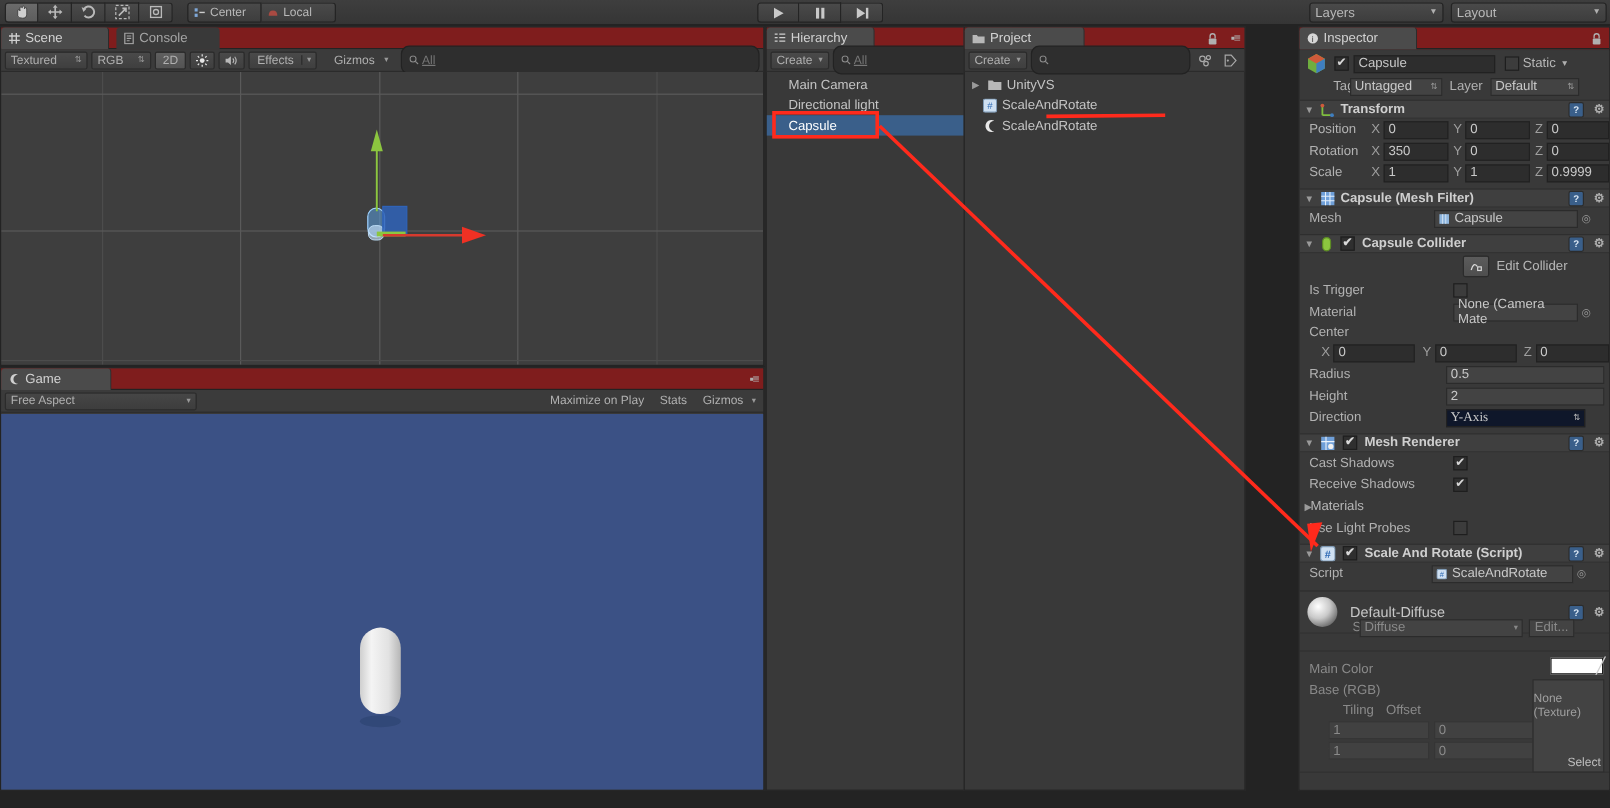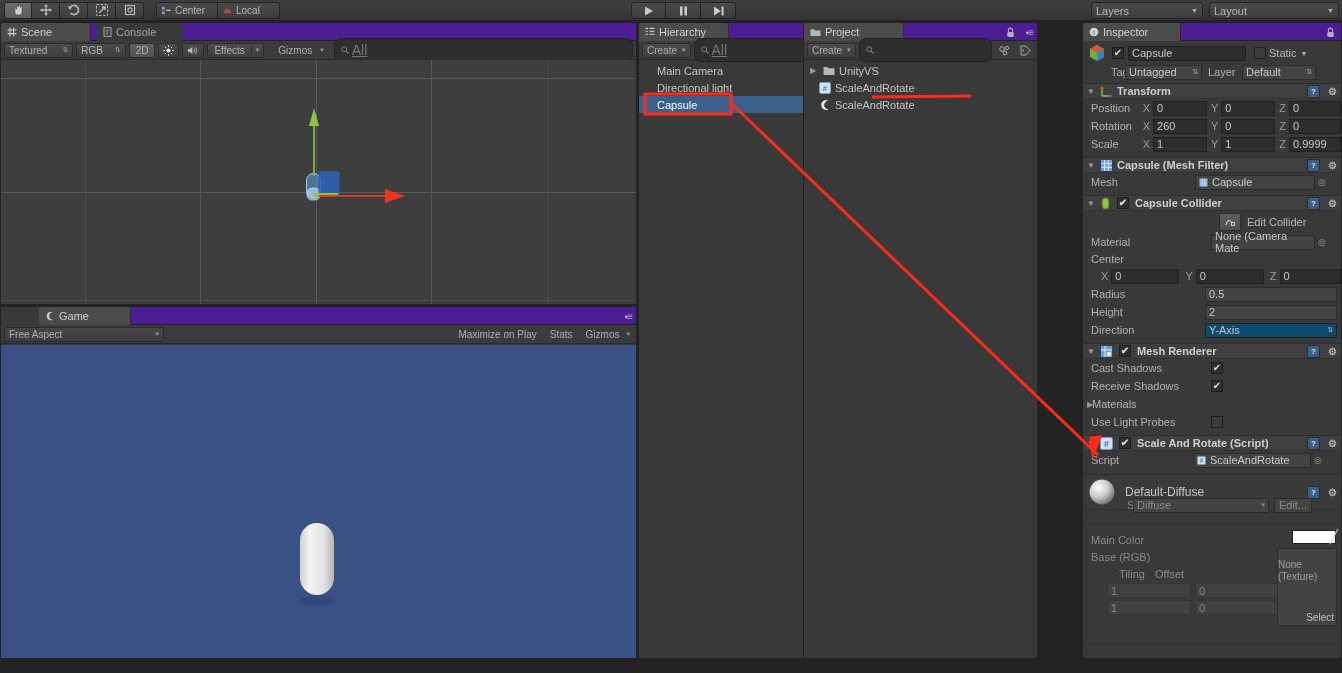--- a/index.html
+++ b/index.html
@@ -48,21 +48,21 @@
     height:17px; background:linear-gradient(#4a4a4a,#3d3d3d);
     border:1px solid #242424; border-radius:3px;
     display:flex; align-items:center; padding:0 4px;
     color:#b9b9b9; font-size:11px; position:relative;
   }
   .caret { margin-left:auto; font-size:7px; color:#b0b0b0; padding-left:8px; }
 
   
   .panel { position:absolute; background:#393939; border:1px solid #232323; }
   .tabbar {
-    height:18px; background:#4c1d95; position:relative;
+    height:18px; background:#7f1d1d; position:relative;
     border-bottom:1px solid #232323;
   }
   .tab {
     position:absolute; top:0; height:18px;
     display:flex; align-items:center; gap:4px;
     padding:0 9px 0 6px; font-size:11px; color:#a5a5a5;
     background:#3b3b3b;
     border-right:1px solid #2c2c2c;
     border-top-left-radius:3px; border-top-right-radius:3px;
   }
@@ -74,21 +74,21 @@
   .sbtn {
     height:15px; display:flex; align-items:center; padding:0 4px;
     font-size:10px; color:#b0b0b0;
     background:linear-gradient(#4a4a4a,#3f3f3f);
     border:1px solid #2b2b2b; border-radius:2px;
   }
   .sbtn.flat { background:transparent; border-color:transparent; }
   .searchfield {
     height:24px; background:#2e2e2e; border:1px solid #222;
     border-radius:7px; display:flex; align-items:center;
-    padding:0 6px; font-size:14px; color:#777;text-decoration:underline;
+    padding:0 6px; font-size:10px; color:#777;text-decoration:underline;
   }
   .hamburger { position:absolute; right:4px; top:4px; color:#b0b0b0; font-size:10px; letter-spacing:-1px;}
 
   
   #sceneview { position:absolute; inset:0; background:#3e3e3e; overflow:hidden; }
   .gridline { position:absolute; background:#4c4c4c; }
   .gridline.major { background:#5a5a5a; }
 
   
   #gamecanvas { position:absolute; background:#3b5185; }
@@ -303,21 +303,21 @@
 
         <rect x="33" y="93" width="24" height="4" fill="#8cc63f"></rect>
 
         <line x1="38" y1="96" x2="110" y2="96" stroke="#d63a2e" stroke-width="2"></line>
         <path d="M124 96 L104 89 V103 Z" fill="#ef3124"></path>
       </svg>
     </div>
   </div>
 </div>
 
-<div class="panel" style="left:0; top:306px; width:637px; height:353px;padding-left:38px;">
+<div class="panel" style="left:0; top:306px; width:637px; height:353px;">
   <div class="tabbar">
     <div class="tab sel" style="left:0; width:92px;">
       <svg width="10" height="10" viewBox="0 0 10 10">
         <path d="M8 1.2 A4.3 4.3 0 1 0 8 8.8 A3.4 3.4 0 1 1 8 1.2 Z" fill="#cfcfcf"></path>
       </svg>
       <span>Game</span>
     </div>
     <div class="hamburger">▪≡</div>
   </div>
 
@@ -533,21 +533,21 @@
       <span class="axis" style="padding-left:4px;">Z</span>
       <div class="field" style="width:54px;">
           <span>0</span>
         </div>
     </div>
 
     <div class="row">
       <span class="lbl" style="width:62px;">Rotation</span>
       <span class="axis">X</span>
       <div class="field" style="width:56px;">
-          <span>260</span>
+          <span>350</span>
         </div>
       <span class="axis" style="padding-left:4px;">Y</span>
       <div class="field" style="width:56px;">
           <span>0</span>
         </div>
       <span class="axis" style="padding-left:4px;">Z</span>
       <div class="field" style="width:54px;">
           <span>0</span>
         </div>
     </div>
@@ -604,20 +604,24 @@
       <div style="width:136px;"></div>
       <div style="width:22px;height:18px;background:linear-gradient(#5c5c5c,#4e4e4e);border:1px solid #2b2b2b;border-radius:2px;display:flex;align-items:center;justify-content:center;">
         <svg width="12" height="12" viewBox="0 0 12 12">
           <path d="M2 9 Q4 2 7 6" fill="none" stroke="#d8d8d8" stroke-width="1.1"></path>
           <rect x="7.4" y="6.4" width="3" height="3" fill="none" stroke="#d8d8d8" stroke-width="1"></rect>
         </svg>
       </div>
       <span style="padding-left:6px;">Edit Collider</span>
     </div>
     <div class="row">
+      <span class="lbl" style="width:128px;">Is Trigger</span>
+      <span class="chk" style="background:#3c3c3c;"></span>
+    </div>
+    <div class="row">
       <span class="lbl" style="width:128px;">Material</span>
       <div class="field flat" style="width:104px;">
         <span>None (Camera Mate</span>
       </div>
       <span style="color:#9a9a9a;font-size:9px;padding-left:3px;">◎</span>
     </div>
     <div class="row" style="height:16px;">
       <span class="lbl">Center</span>
     </div>
     <div class="row">
@@ -641,21 +645,21 @@
         </div>
     </div>
     <div class="row">
       <span class="lbl" style="width:122px;">Height</span>
       <div class="field flat" style="flex:1;margin-right:4px;">
           <span>2</span>
         </div>
     </div>
     <div class="row">
       <span class="lbl" style="width:122px;">Direction</span>
-      <div class="field" style="flex:1;margin-right:4px;justify-content:space-between;background:#0c4a6e;">
+      <div class="field" style="flex:1;margin-right:20px;justify-content:space-between;background:#0f172a;font-family:Liberation Serif, serif;">
         <span>Y-Axis</span>
         <span style="font-size:7px;color:#bbb;">⇅</span>
       </div>
     </div>
 
     <div class="compheader" style="margin-top:4px;">
       <span class="foldarrow">▼</span>
       <svg width="13" height="13" viewBox="0 0 13 13">
         <rect x="1" y="1" width="11" height="11" fill="#6f9fd8"></rect>
         <path d="M1 5 H12 M5 1 V12" stroke="#eaf2fb" stroke-width="0.9"></path>

